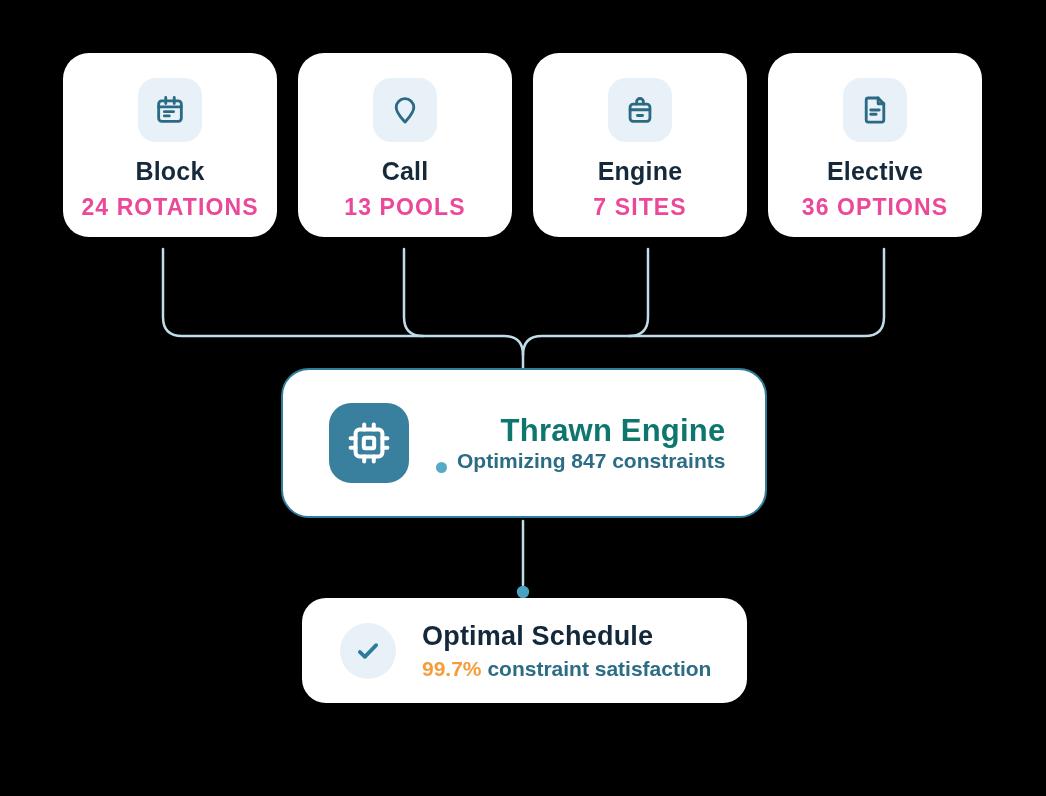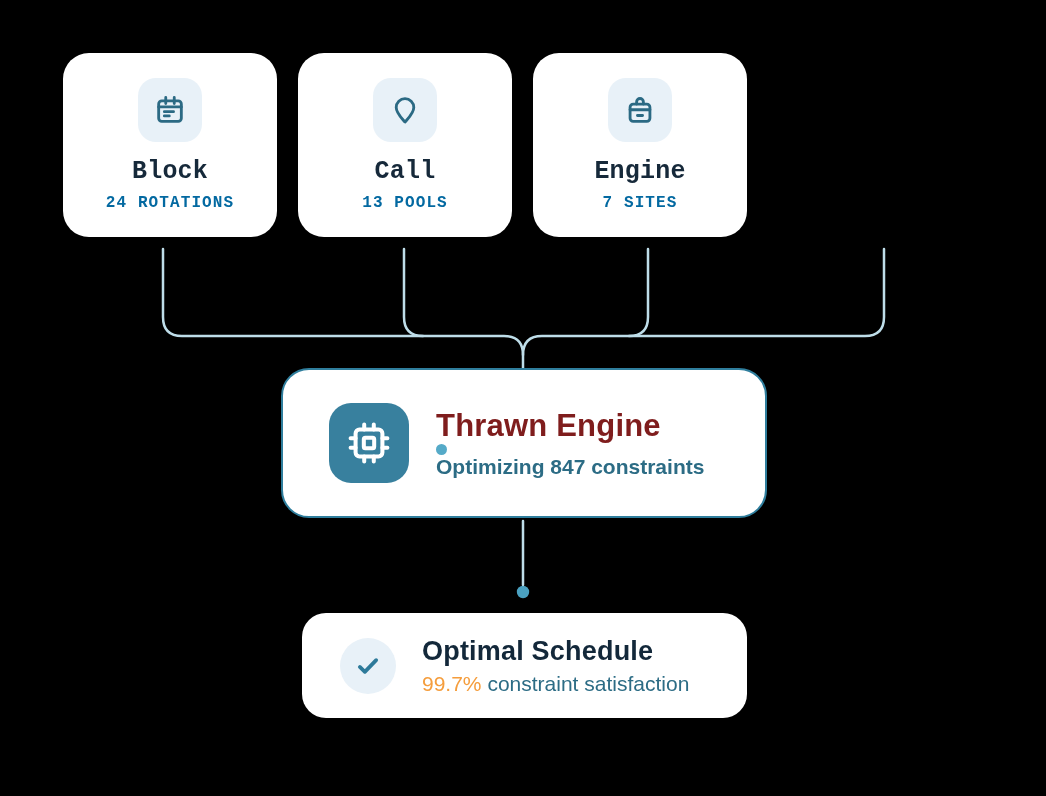--- a/index.html
+++ b/index.html
@@ -12,21 +12,20 @@
     background: #000;
     overflow: hidden;
   }
 
   
   .cards-row {
     position: absolute;
     left: 63px; top: 53px;
     display: flex;
     gap: 21px;
-    font-family: Liberation Mono, monospace;
   }
   .input-card {
     width: 214px; height: 184px;
     background: #ffffff;
     border-radius: 26px;
     display: flex;
     flex-direction: column;
     align-items: center;
     padding-top: 25px;
   }
@@ -39,23 +38,23 @@
   .icon-tile svg { width: 34px; height: 34px; }
   .input-title {
     margin-top: 15px;
     font-size: 25px;
     font-weight: bold;
     color: #16293a;
     letter-spacing: 0.2px;
   }
   .input-stat {
     margin-top: 8px;
-    font-size: 16px;
-    font-weight: bold;
-    color: #0369a1;
+    font-size: 23px;
+    font-weight: bold;
+    color: #ec4899;
     letter-spacing: 1.1px;
     text-align: right;
   }
 
   
   .connectors {
     position: absolute;
     left: 0; top: 0;
     width: 1046px; height: 796px;
     pointer-events: none;
@@ -78,46 +77,46 @@
     border-radius: 22px;
     background: #38809e;
     display: flex; align-items: center; justify-content: center;
     flex: 0 0 auto;
   }
   .engine-icon-tile svg { width: 46px; height: 46px; }
   .engine-text { margin-left: 27px; }
   .engine-title {
     font-size: 31px;
     font-weight: bold;
-    color: #7f1d1d;
+    color: #0f766e;
     letter-spacing: 0.2px;
+    text-align: right;
   }
   .engine-status {
     margin-top: 0;
     display: flex;
-    align-items: flex-start;
-    flex-direction: column;
+    align-items: flex-end;
   }
   .status-dot {
     width: 11px; height: 11px;
     border-radius: 50%;
     background: #55aac8;
     margin-right: 10px;
     flex: 0 0 auto;
   }
   .engine-status-text {
     font-size: 21px;
     font-weight: bold;
     color: #2c6c85;
   }
 
   
   .result-card {
     position: absolute;
-    left: 302px; top: 613px;
+    left: 302px; top: 598px;
     width: 445px; height: 105px;
     background: #ffffff;
     border-radius: 24px;
     display: flex;
     align-items: center;
     padding-left: 38px;
   }
   .check-circle {
     width: 56px; height: 56px;
     border-radius: 50%;
@@ -129,21 +128,21 @@
   .result-text { margin-left: 26px; }
   .result-title {
     font-size: 27px;
     font-weight: bold;
     color: #13283a;
     letter-spacing: 0.2px;
   }
   .result-sub {
     margin-top: 5px;
     font-size: 21px;
-    font-weight: normal;
+    font-weight: bold;
   }
   .result-highlight { color: #f59d3c; }
   .result-caption { color: #2c6c85; }
 </style>
 </head>
 <body>
 
 <div class="canvas">
 
   <div class="cards-row">
@@ -176,20 +175,31 @@
           <rect x="5" y="7.8" width="14" height="12.2" rx="2.2"></rect>
           <path d="M9.6 7.8V6.3a2.4 2.4 0 0 1 4.8 0v1.5"></path>
           <path d="M5 11.8h14"></path>
           <path d="M10.2 15.9h3.6"></path>
         </svg>
       </div>
       <div class="input-title">Engine</div>
       <div class="input-stat">7 SITES</div>
     </div>
 
+    <div class="input-card">
+      <div class="icon-tile">
+        <svg viewBox="0 0 24 24" fill="none" stroke="#2b6a84" stroke-width="2" stroke-linecap="round" stroke-linejoin="round">
+          <path d="M14.2 3.5H7.2a1.4 1.4 0 0 0-1.4 1.4v14.2a1.4 1.4 0 0 0 1.4 1.4h9.6a1.4 1.4 0 0 0 1.4-1.4V7.6z"></path>
+          <path d="M14.2 3.5v4.1h4"></path>
+          <path d="M9 12h6M9 15h3.8"></path>
+        </svg>
+      </div>
+      <div class="input-title">Elective</div>
+      <div class="input-stat">36 OPTIONS</div>
+    </div>
 
   </div>
 
   <svg class="connectors" viewBox="0 0 1046 796">
     <g stroke="#bedde9" stroke-width="2.5" fill="none" stroke-linecap="round">
       <path d="M163 249 V317 Q163 336 182 336 H504 Q523 336 523 355 V368"></path>
       <path d="M884 249 V317 Q884 336 865 336 H542 Q523 336 523 355"></path>
       <path d="M404 249 V317 Q404 336 423 336"></path>
       <path d="M648 249 V317 Q648 336 629 336"></path>
       <path d="M523 521 V585"></path>

